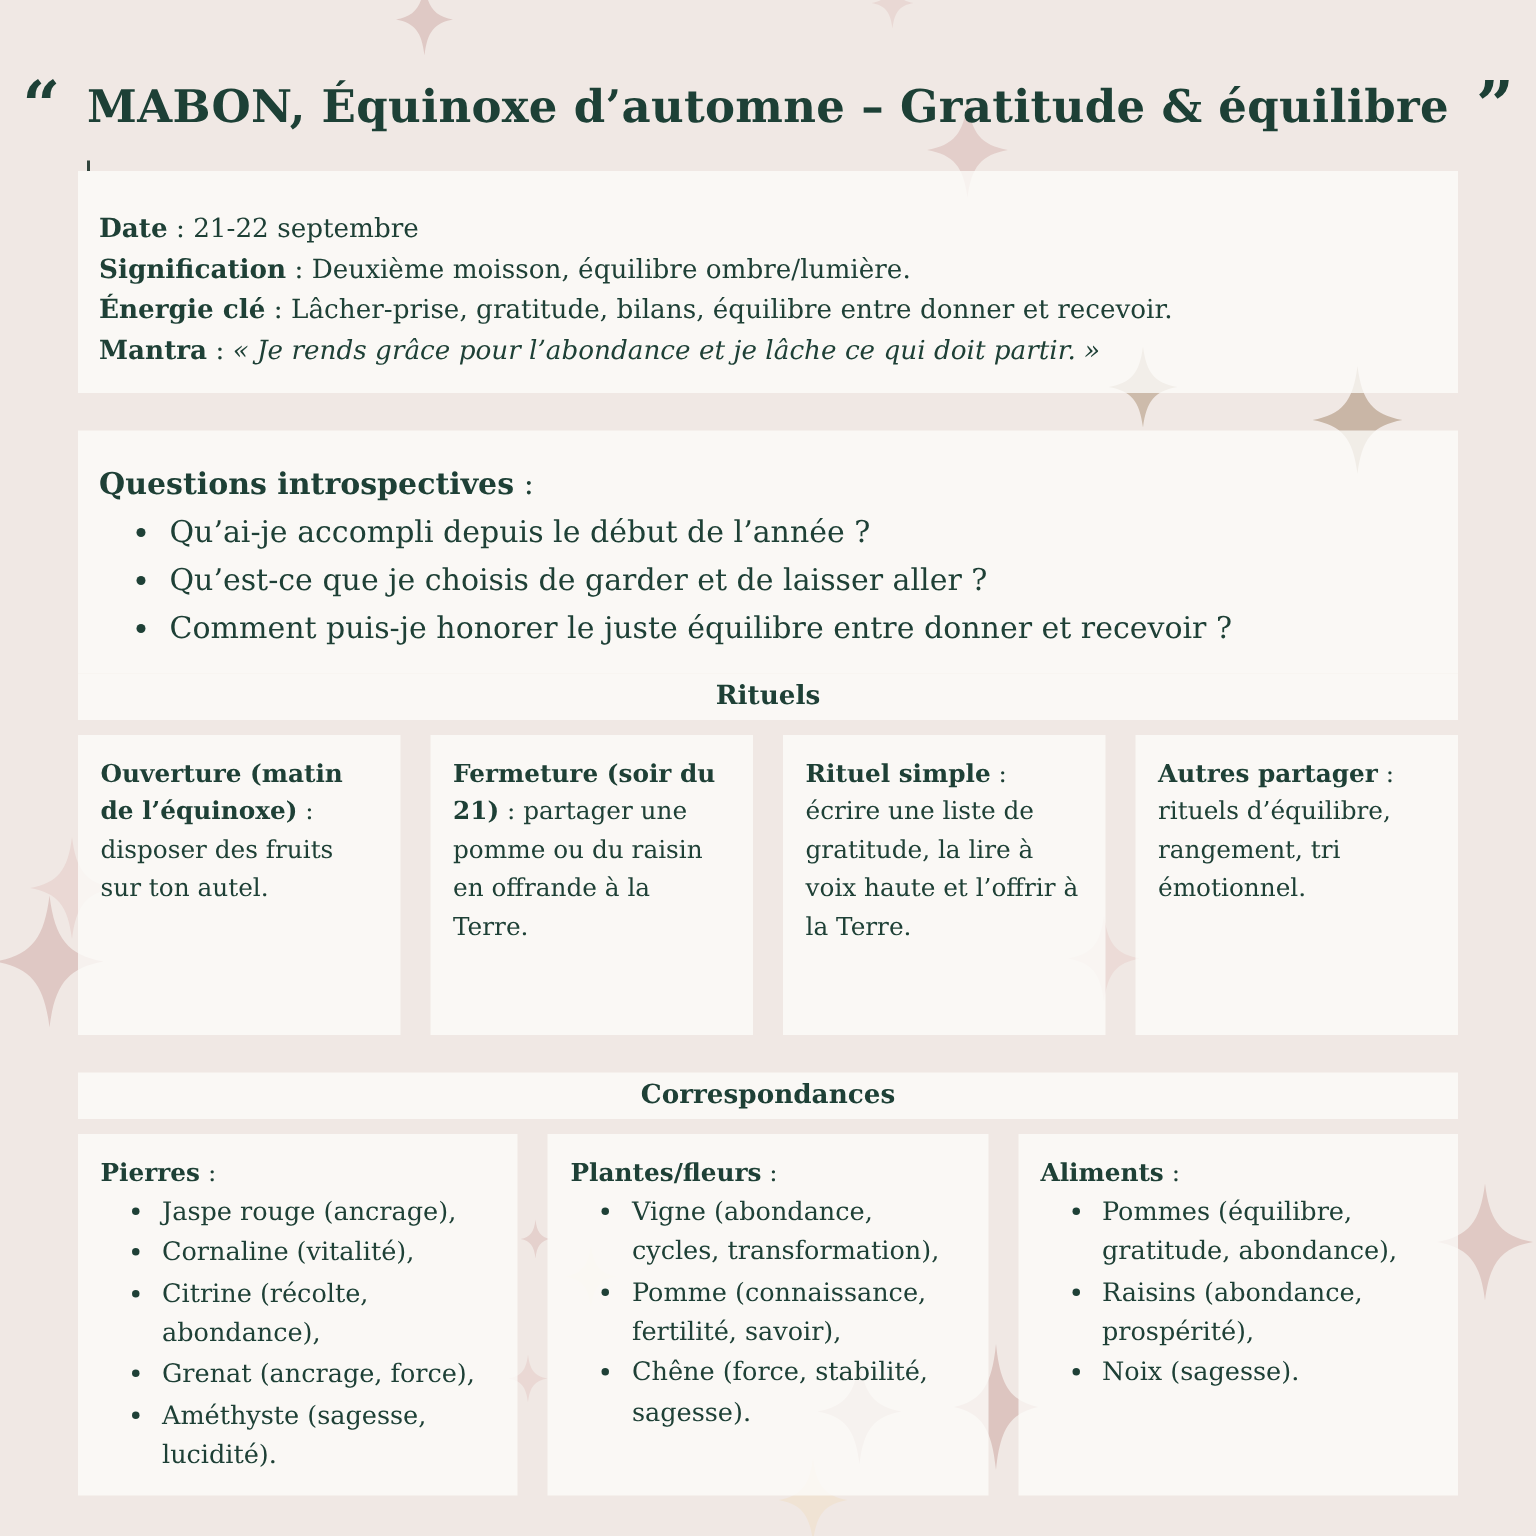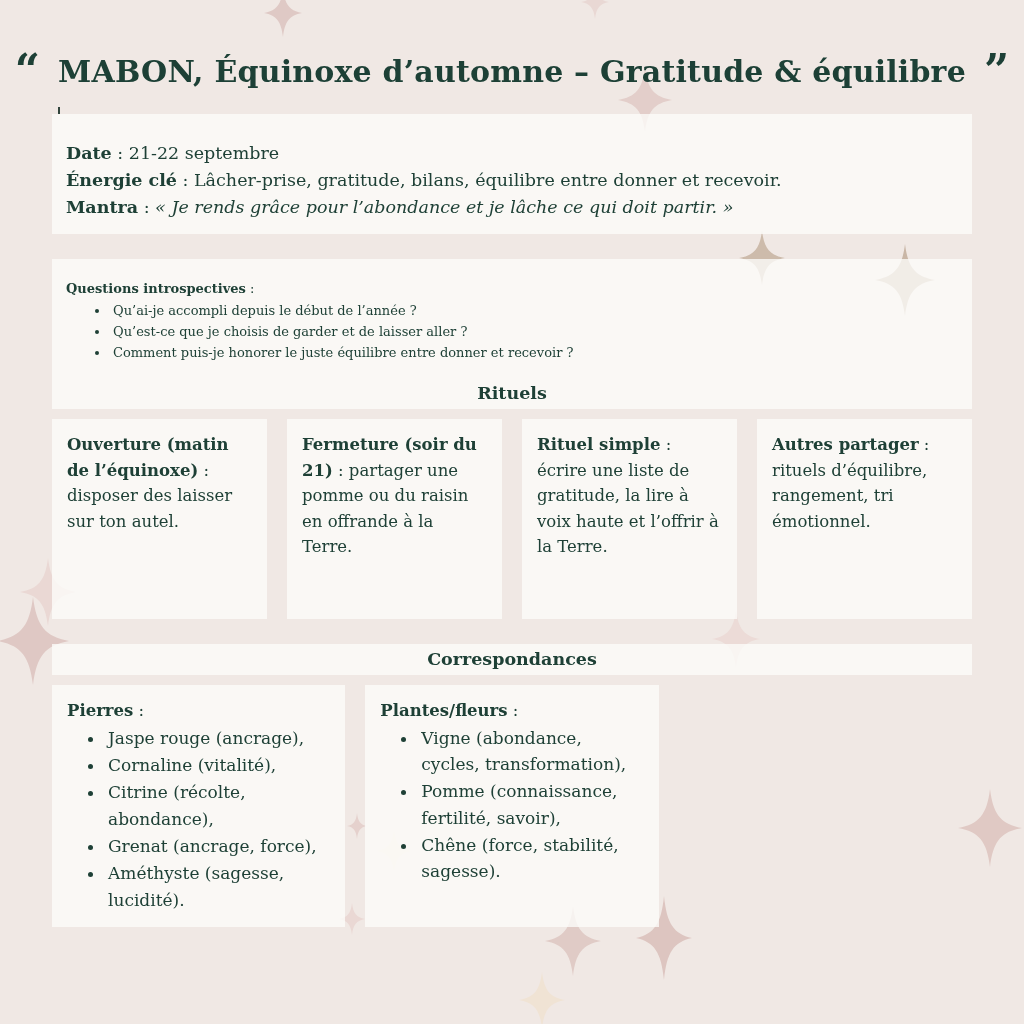--- a/index.html
+++ b/index.html
@@ -27,21 +27,21 @@
   }
   .quote{font-size:44px;font-weight:700;line-height:46px;color:#1d4036;}
 
   .box,.bar,.card{background:rgba(253,252,250,.78);}
 
   .info-box{margin-top:20px;padding:26px 14px 13px;font-size:17.5px;line-height:1.55;}
   .info-box p{margin:0;}
   .lbl{font-weight:700;}
   .mantra-text{font-style:italic;}
 
-  .questions-box{margin-top:25px;padding:20px 14px 14px;font-size:13px;line-height:1.55;}
+  .questions-box{margin-top:25px;padding:20px 14px 14px;font-size:20px;line-height:1.55;}
   .questions-box p{margin:0;}
   ul.blist{margin:1px 0 0;padding-left:44px;list-style:disc;}
   ul.blist li{margin:0 0 1px;padding-left:3px;}
 
   .bar{height:31px;display:flex;align-items:center;justify-content:center;
        font-weight:700;font-size:17.5px;}
   .bar-2{margin-top:25px;}
 
   .cards{display:grid;gap:20px;margin-top:10px;}
   .cards.rituals{grid-template-columns:repeat(4,1fr);height:200px;}
@@ -138,40 +138,41 @@
   <div class="content">
 
     <header class="title-row">
       <span class="quote">“</span>
       <h1>MABON, Équinoxe d’automne – Gratitude &amp; équilibre</h1>
       <span class="quote">”</span>
     </header>
 
     <section class="box info-box">
       <p><span class="lbl">Date</span><span> : </span><span>21-22 septembre</span></p>
+      <p><span class="lbl">Signification</span><span> : </span><span>Deuxième moisson, équilibre ombre/lumière.</span></p>
       <p><span class="lbl">Énergie clé</span><span> : </span><span>Lâcher-prise, gratitude, bilans, équilibre entre donner et recevoir.</span></p>
       <p><span class="lbl">Mantra</span><span> : </span><span class="mantra-text">« Je rends grâce pour l’abondance et je lâche ce qui doit partir. »</span></p>
     </section>
 
     <section class="box questions-box">
       <p><span class="lbl">Questions introspectives</span><span> : </span></p>
       <ul class="blist">
         <li>Qu’ai-je accompli depuis le début de l’année ?</li>
         <li>Qu’est-ce que je choisis de garder et de laisser aller ?</li>
         <li>Comment puis-je honorer le juste équilibre entre donner et recevoir ?</li>
       </ul>
     </section>
 
     <div class="bar">
       <span>Rituels</span>
     </div>
 
     <div class="cards rituals">
       <div class="card">
-        <p><span class="lbl">Ouverture (matin de l’équinoxe)</span><span> : </span><span>disposer des laisser sur ton autel.</span></p>
+        <p><span class="lbl">Ouverture (matin de l’équinoxe)</span><span> : </span><span>disposer des fruits sur ton autel.</span></p>
       </div>
       <div class="card">
         <p><span class="lbl">Fermeture (soir du 21)</span><span> : </span><span>partager une pomme ou du raisin en offrande à la Terre.</span></p>
       </div>
       <div class="card">
         <p><span class="lbl">Rituel simple</span><span> : </span><span>écrire une liste de gratitude, la lire à voix haute et l’offrir à la Terre.</span></p>
       </div>
       <div class="card">
         <p><span class="lbl">Autres partager</span><span> : </span><span>rituels d’équilibre, rangement, tri émotionnel.</span></p>
       </div>
@@ -193,16 +194,24 @@
         </ul>
       </div>
       <div class="card">
         <p><span class="lbl">Plantes/fleurs</span><span> : </span></p>
         <ul class="blist">
           <li>Vigne (abondance, cycles, transformation),</li>
           <li>Pomme (connaissance, fertilité, savoir),</li>
           <li>Chêne (force, stabilité, sagesse).</li>
         </ul>
       </div>
+      <div class="card">
+        <p><span class="lbl">Aliments</span><span> : </span></p>
+        <ul class="blist">
+          <li>Pommes (équilibre, gratitude, abondance),</li>
+          <li>Raisins (abondance, prospérité),</li>
+          <li>Noix (sagesse).</li>
+        </ul>
+      </div>
     </div>
 
   </div>
 </div>
 
 </body></html>

